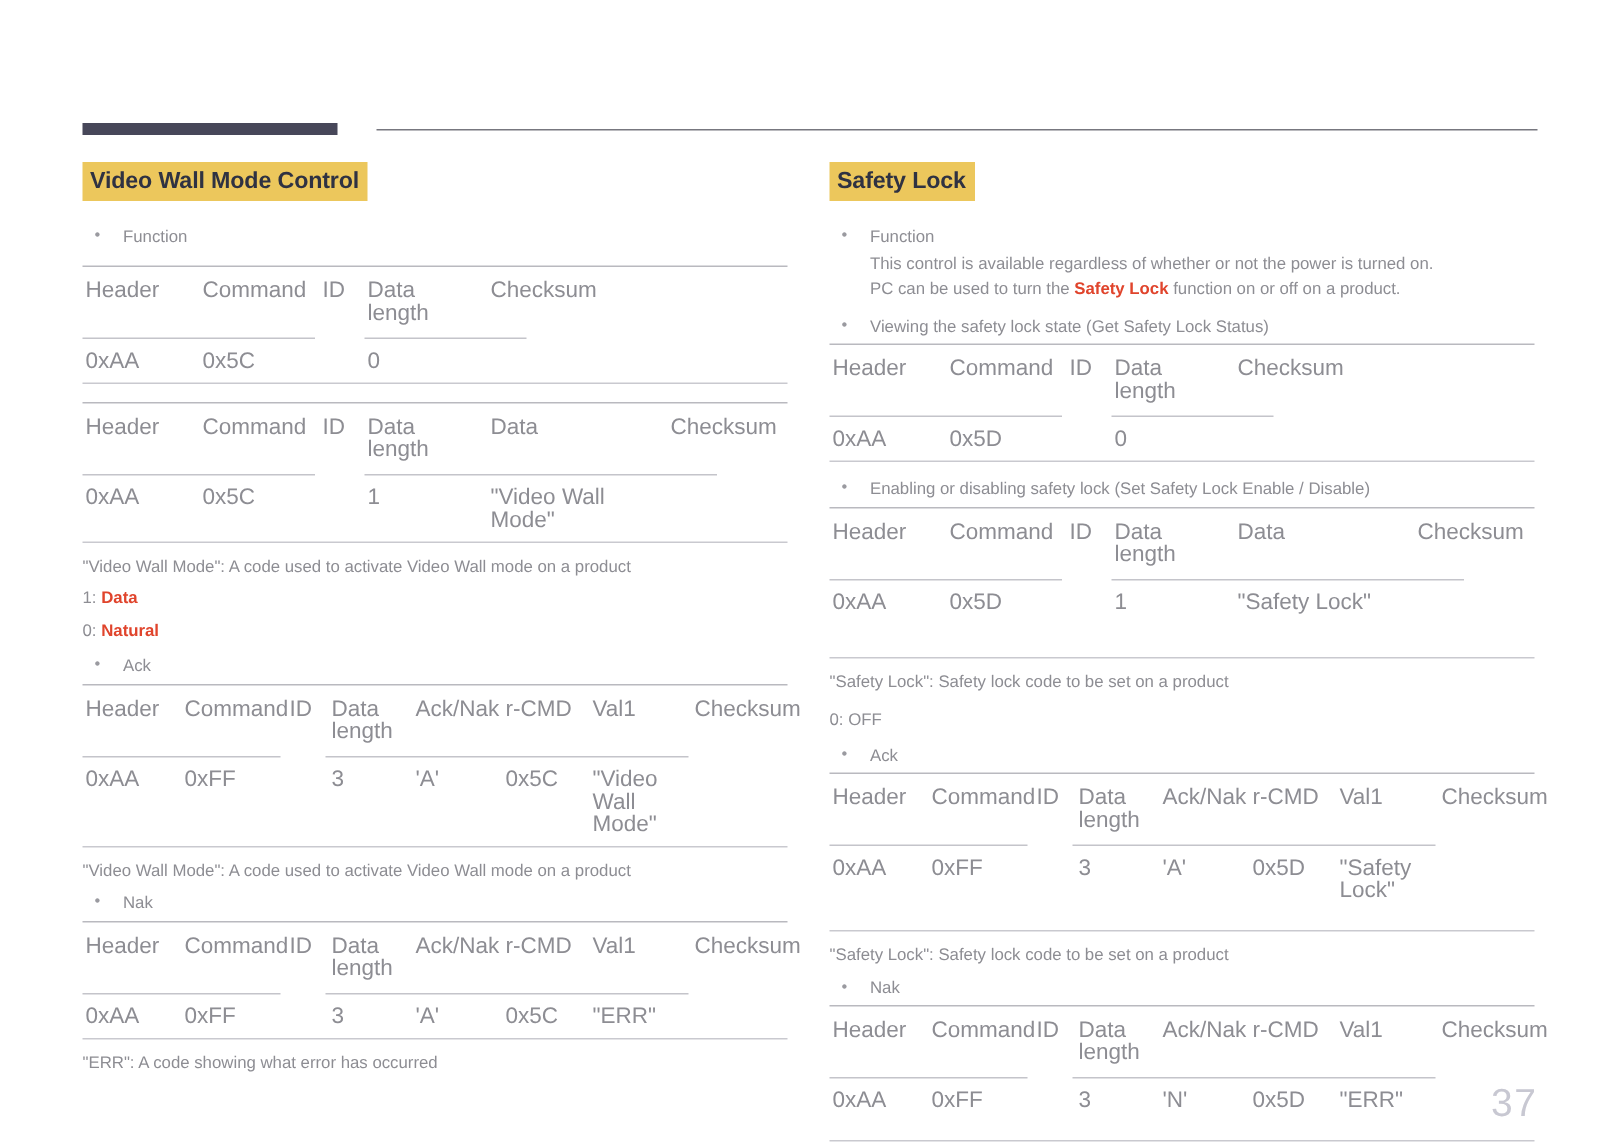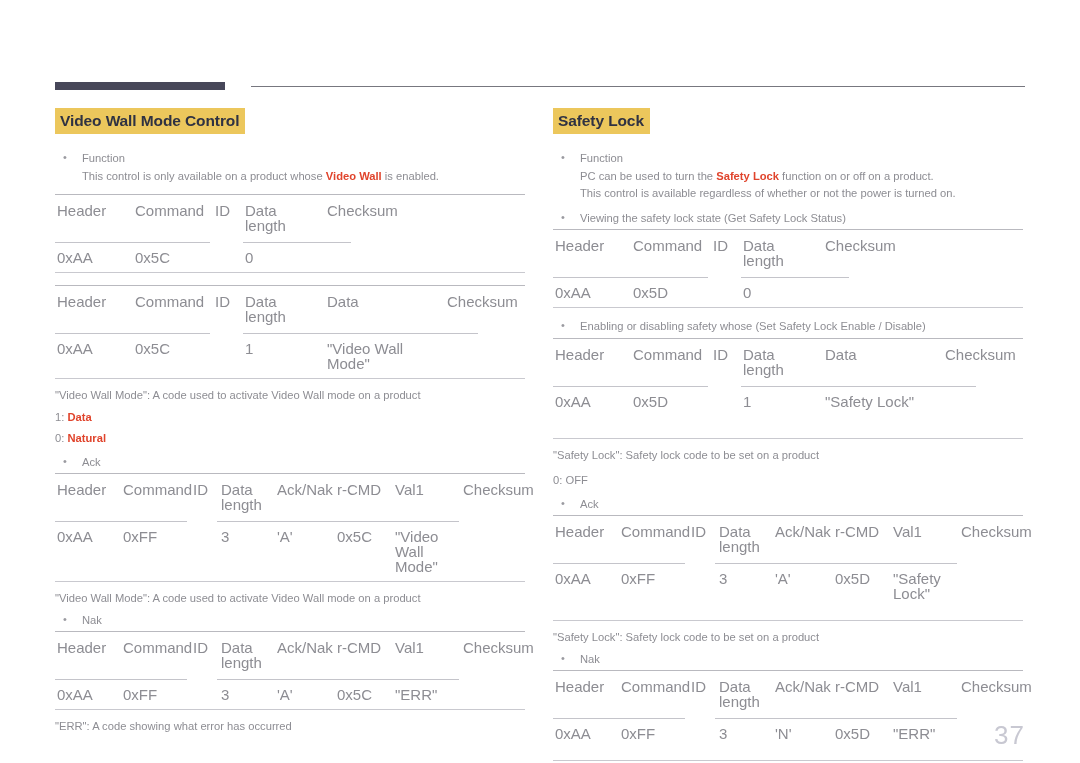--- a/index.html
+++ b/index.html
@@ -196,21 +196,20 @@
   </div>
 
   <div class="col col-left">
 
     <h2 class="section-title">Video Wall Mode Control</h2>
 
     <div class="sp4"></div>
 
     <div class="bullet">
       <span>Function</span>
-      <span class="sub"><span>This control is only available on a product whose </span><span class="accent">Video Wall</span><span> is enabled.</span></span>
     </div>
 
     <div class="sp6"></div>
 
 
     <div class="tbl-wrap">
       <div class="rule-top"></div>
       <table class="spec">
         <colgroup>
           <col style="width:78px">
@@ -452,22 +451,22 @@
   </div>
 
   <div class="col col-right">
 
     <h2 class="section-title">Safety Lock</h2>
 
     <div class="sp4"></div>
 
     <div class="bullet">
       <span>Function</span>
+      <span class="sub">This control is available regardless of whether or not the power is turned on.</span>
       <span class="sub"><span>PC can be used to turn the </span><span class="accent">Safety Lock</span><span> function on or off on a product.</span></span>
-      <span class="sub">This control is available regardless of whether or not the power is turned on.</span>
     </div>
 
     <div class="sp6"></div>
 
     <div class="bullet">Viewing the safety lock state (Get Safety Lock Status)</div>
 
     <div class="tbl-wrap">
       <div class="rule-top"></div>
       <table class="spec">
         <colgroup>
@@ -507,21 +506,21 @@
             <td>0</td>
             <td></td>
           </tr>
         </tbody>
       </table>
       <div class="rule-bottom"></div>
     </div>
 
     <div class="sp10"></div>
 
-    <div class="bullet">Enabling or disabling safety whose (Set Safety Lock Enable / Disable)</div>
+    <div class="bullet">Enabling or disabling safety lock (Set Safety Lock Enable / Disable)</div>
 
     <div class="tbl-wrap">
       <div class="rule-top"></div>
       <table class="spec">
         <colgroup>
           <col style="width:78px">
             <col style="width:80px">
             <col style="width:30px">
           <col style="width:82px">
             <col style="width:120px">

